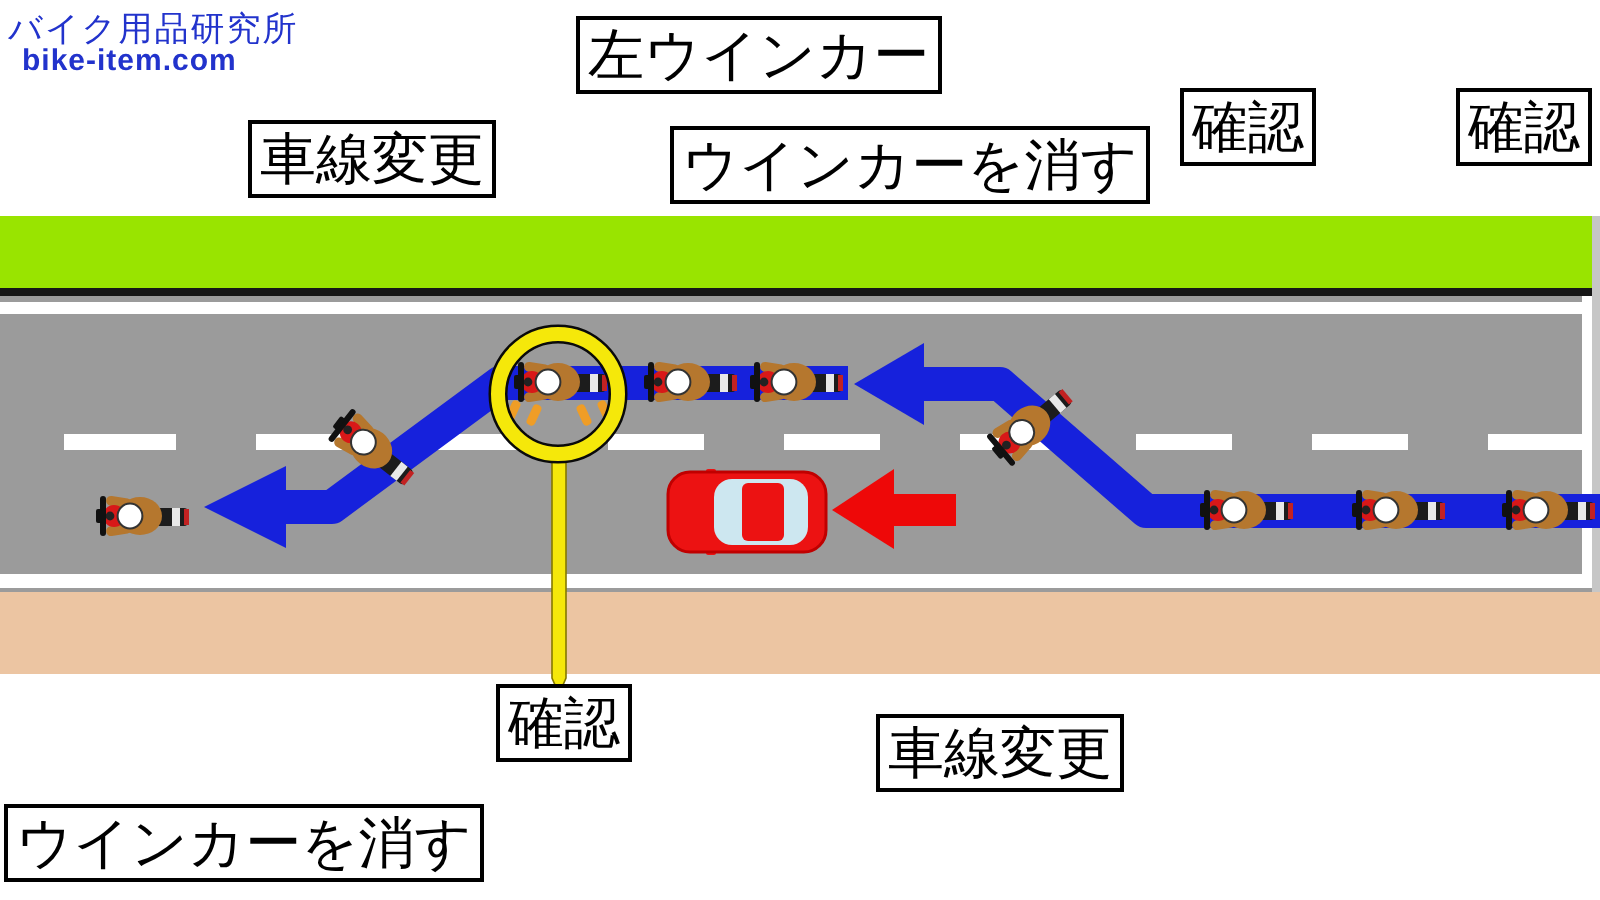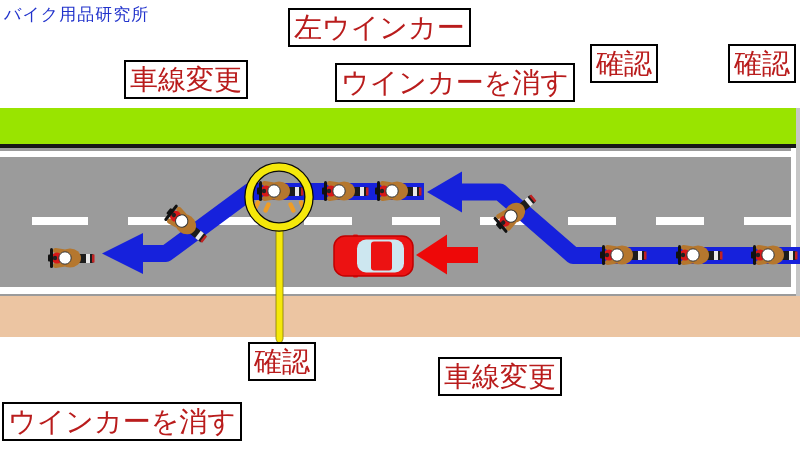--- a/index.html
+++ b/index.html
@@ -19,31 +19,32 @@
   .edge-top{left:0;top:151px;width:792px;height:6px;background:#ffffff;}
   .edge-bottom{left:0;top:287px;width:792px;height:7px;background:#ffffff;}
   .lane-dashes{left:0;top:217px;width:800px;height:8px;
     background-image:repeating-linear-gradient(90deg,#ffffff 0 48px,rgba(0,0,0,0) 48px 88px);
     background-position-x:40px;}
   .edge-right{left:791px;top:148px;width:5px;height:146px;background:#ffffff;}
   .shoulder-right{left:796px;top:108px;width:4px;height:229px;background:#c6c6c6;}
   .dirt{left:0;top:296px;width:800px;height:41px;background:#ecc5a2;}
   
   .label{
-    background:#ffffff;border:2px solid #000;color:#b91c1c;
+    background:#ffffff;border:2px solid #000;color:#000000;
     font-size:28px;line-height:33px;padding:1px 4px;white-space:nowrap;
   }
   .overlay{left:0;top:0;width:800px;height:450px;}
 </style>
 </head>
 <body>
 
 <div class="canvas">
 
   <div class="abs site-title">バイク用品研究所</div>
+  <div class="abs site-domain">bike-item.com</div>
 
   <div class="abs grass"></div>
   <div class="abs blackline"></div>
   <div class="abs road"></div>
   <div class="abs edge-top"></div>
   <div class="abs lane-dashes"></div>
   <div class="abs edge-bottom"></div>
   <div class="abs edge-right"></div>
   <div class="abs shoulder-right"></div>
   <div class="abs dirt"></div>

